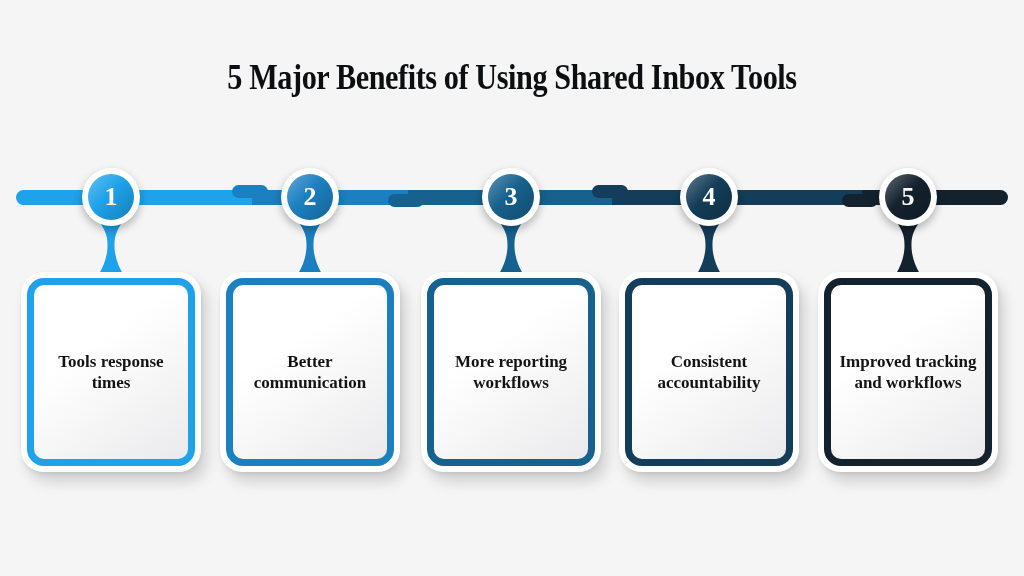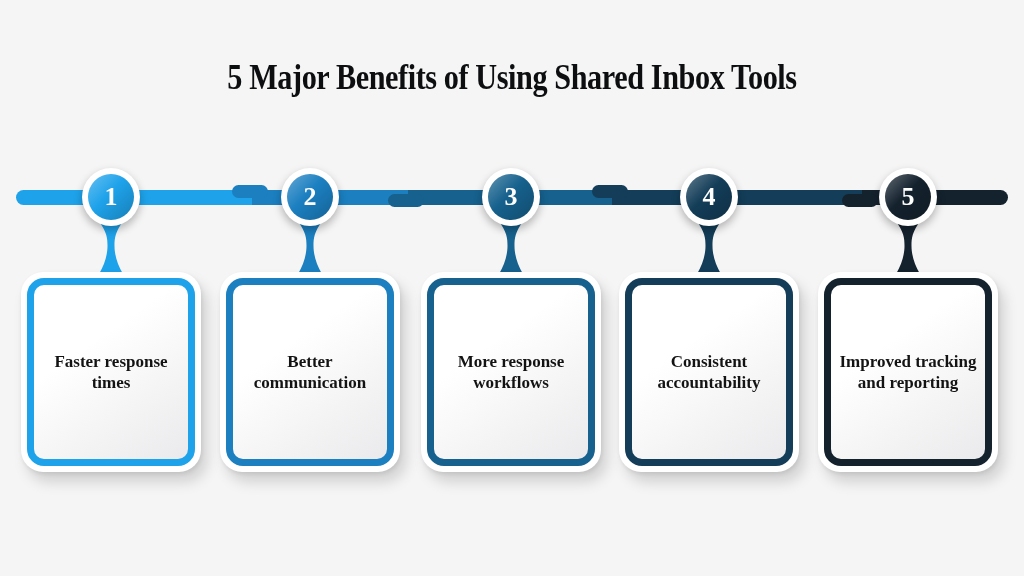--- a/index.html
+++ b/index.html
@@ -146,21 +146,21 @@
 
   <div class="step-col s1" style="--c: #1ea2ea;">
     <svg class="stem" viewBox="0 0 30 54" preserveAspectRatio="none">
       <path d="M2,0 C11,12 11.5,18 11.5,26 C11.5,34 9,44 3,54 L27,54 C21,44 18.5,34 18.5,26 C18.5,18 19,12 28,0 Z"></path>
     </svg>
     <div class="circle-outer">
       <div class="circle-inner">1</div>
     </div>
     <div class="card">
       <div class="card-face">
-        <div class="card-label">Faster response times</div>
+        <div class="card-label">Tools response times</div>
       </div>
     </div>
   </div>
 
   <div class="step-col s2" style="--c: #1b7fc0;">
     <svg class="stem" viewBox="0 0 30 54" preserveAspectRatio="none">
       <path d="M2,0 C11,12 11.5,18 11.5,26 C11.5,34 9,44 3,54 L27,54 C21,44 18.5,34 18.5,26 C18.5,18 19,12 28,0 Z"></path>
     </svg>
     <div class="circle-outer">
       <div class="circle-inner">2</div>
@@ -174,21 +174,21 @@
 
   <div class="step-col s3" style="--c: #16618d;">
     <svg class="stem" viewBox="0 0 30 54" preserveAspectRatio="none">
       <path d="M2,0 C11,12 11.5,18 11.5,26 C11.5,34 9,44 3,54 L27,54 C21,44 18.5,34 18.5,26 C18.5,18 19,12 28,0 Z"></path>
     </svg>
     <div class="circle-outer">
       <div class="circle-inner">3</div>
     </div>
     <div class="card">
       <div class="card-face">
-        <div class="card-label">More response workflows</div>
+        <div class="card-label">More reporting workflows</div>
       </div>
     </div>
   </div>
 
   <div class="step-col s4" style="--c: #133d58;">
     <svg class="stem" viewBox="0 0 30 54" preserveAspectRatio="none">
       <path d="M2,0 C11,12 11.5,18 11.5,26 C11.5,34 9,44 3,54 L27,54 C21,44 18.5,34 18.5,26 C18.5,18 19,12 28,0 Z"></path>
     </svg>
     <div class="circle-outer">
       <div class="circle-inner">4</div>
@@ -202,18 +202,18 @@
 
   <div class="step-col s5" style="--c: #14222e;">
     <svg class="stem" viewBox="0 0 30 54" preserveAspectRatio="none">
       <path d="M2,0 C11,12 11.5,18 11.5,26 C11.5,34 9,44 3,54 L27,54 C21,44 18.5,34 18.5,26 C18.5,18 19,12 28,0 Z"></path>
     </svg>
     <div class="circle-outer">
       <div class="circle-inner">5</div>
     </div>
     <div class="card">
       <div class="card-face">
-        <div class="card-label">Improved tracking and reporting</div>
+        <div class="card-label">Improved tracking and workflows</div>
       </div>
     </div>
   </div>
 
 </div>
 
 </body></html>

